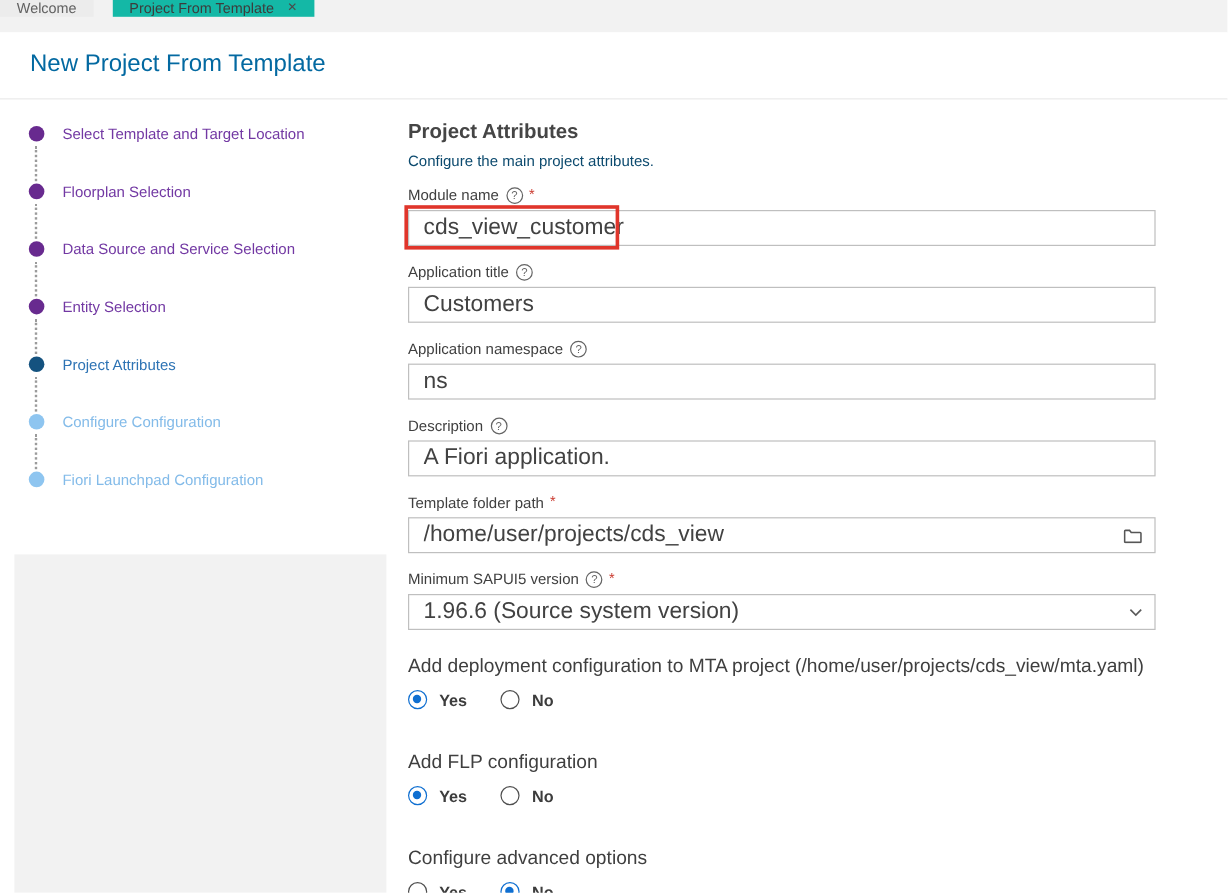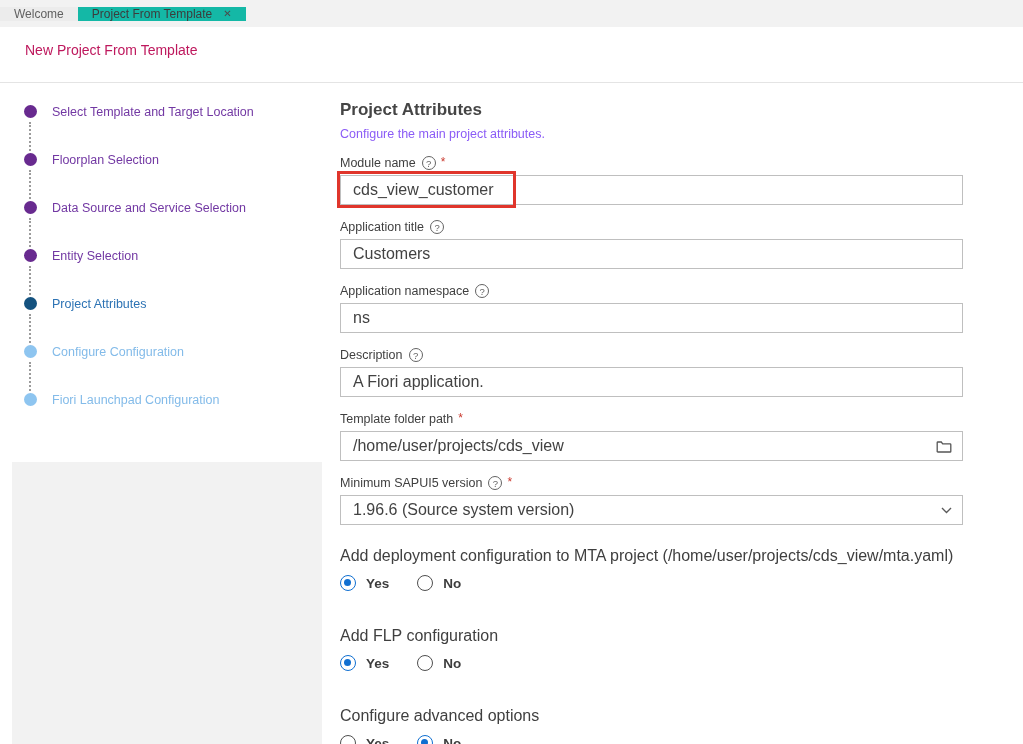--- a/index.html
+++ b/index.html
@@ -11,58 +11,58 @@
     --step-upcoming-text:#83bbe9;
     --radio-selected:#0f6fd1;
     --annotation-red:#e0352b;
     --required-red:#ca3a2f;
     --tab-bar-bg:#f2f2f2;
   }
   *{margin:0;padding:0;box-sizing:border-box;}
   html,body{width:1023px;height:744px;overflow:hidden;background:#fff;
     font-family:"Liberation Sans",sans-serif;}
   
-  .tabbar{height:27px;background:var(--tab-bar-bg);display:flex;align-items:center;}
+  .tabbar{height:27px;background:var(--tab-bar-bg);display:flex;align-items:flex-start;gap:16px;}
   .tab{display:flex;align-items:center;padding:0 14px;font-size:12px;cursor:default;}
   .tab.inactive{background:#ececec;color:#616161;}
   .tab.active{background:#14b8a6;color:#3c3c3c;}
   .tab .close{margin-left:11px;font-size:10px;color:#4a4a4a;line-height:1;}
   
   .page-header{height:56px;padding:15px 0 0 25px;border-bottom:1px solid #e4e4e4;background:#fff;}
-  .page-title{font-size:14px;color:#be185d;font-weight:400;}
+  .page-title{font-size:20px;color:#0369a1;font-weight:400;}
   
   .content{display:flex;height:661px;background:#fff;}
   .left-col{width:322px;flex:none;display:flex;flex-direction:column;}
   .steps{padding:22px 0 0 24px;}
   .step{position:relative;display:flex;align-items:center;height:13px;margin-bottom:35px;cursor:pointer;}
   .step:not(:last-child)::before{content:"";position:absolute;left:5px;top:17px;height:29px;
     border-left:2px dotted #9b9b9b;}
   .dot{width:13px;height:13px;border-radius:50%;flex:none;background:#ccc;}
   .step-label{margin-left:15px;font-size:12.5px;}
   .step.completed .dot{background:var(--step-completed);}
   .step.completed .step-label{color:var(--step-completed-text);}
   .step.current .dot{background:var(--step-current);}
   .step.current .step-label{color:var(--step-current-text);}
   .step.upcoming .dot{background:var(--step-upcoming);}
   .step.upcoming .step-label{color:var(--step-upcoming-text);}
   .side-panel{flex:1;background:#f2f2f2;margin:21px 0 0 12px;}
   
   .main-col{flex:1;padding:17px 60px 0 18px;}
   .form-heading{font-size:17px;font-weight:700;color:#454545;}
-  .form-sub{font-size:12.5px;color:#8b5cf6;margin-top:7px;}
+  .form-sub{font-size:12.5px;color:#0c4a6e;margin-top:7px;}
   .field{margin-top:15px;}
   .field:first-of-type{margin-top:26px;}
   .field-label{display:flex;align-items:flex-start;font-size:12.5px;color:#3f3f3f;margin-bottom:5px;height:14px;}
   .help{width:14px;height:14px;border:1px solid #636363;border-radius:50%;color:#636363;
     font-size:9.5px;display:inline-flex;align-items:center;justify-content:center;
     margin-left:6px;flex:none;cursor:pointer;}
   .req{color:var(--required-red);font-size:12px;margin-left:5px;position:relative;top:-1px;}
   .input-wrap{position:relative;}
   .text-input{width:100%;height:30px;border:1px solid #bfbfbf;background:#fff;
-    font-family:"Liberation Sans",sans-serif;font-size:16px;color:#424242;
+    font-family:"Liberation Sans",sans-serif;font-size:19px;color:#424242;
     padding:0 32px 0 12px;outline:none;}
   .red-box{position:absolute;left:-3px;top:-4px;width:179px;height:37px;
     border:3px solid var(--annotation-red);pointer-events:none;}
   .trail-icon{position:absolute;right:11px;top:8px;cursor:pointer;line-height:0;}
   .trail-icon.chev{top:12px;}
   
   .radio-group{margin-top:36px;}
   .radio-group.first{margin-top:22px;}
   .rg-label{font-size:16px;color:#3f3f3f;}
   .radio-row{display:flex;align-items:center;margin-top:10px;}

